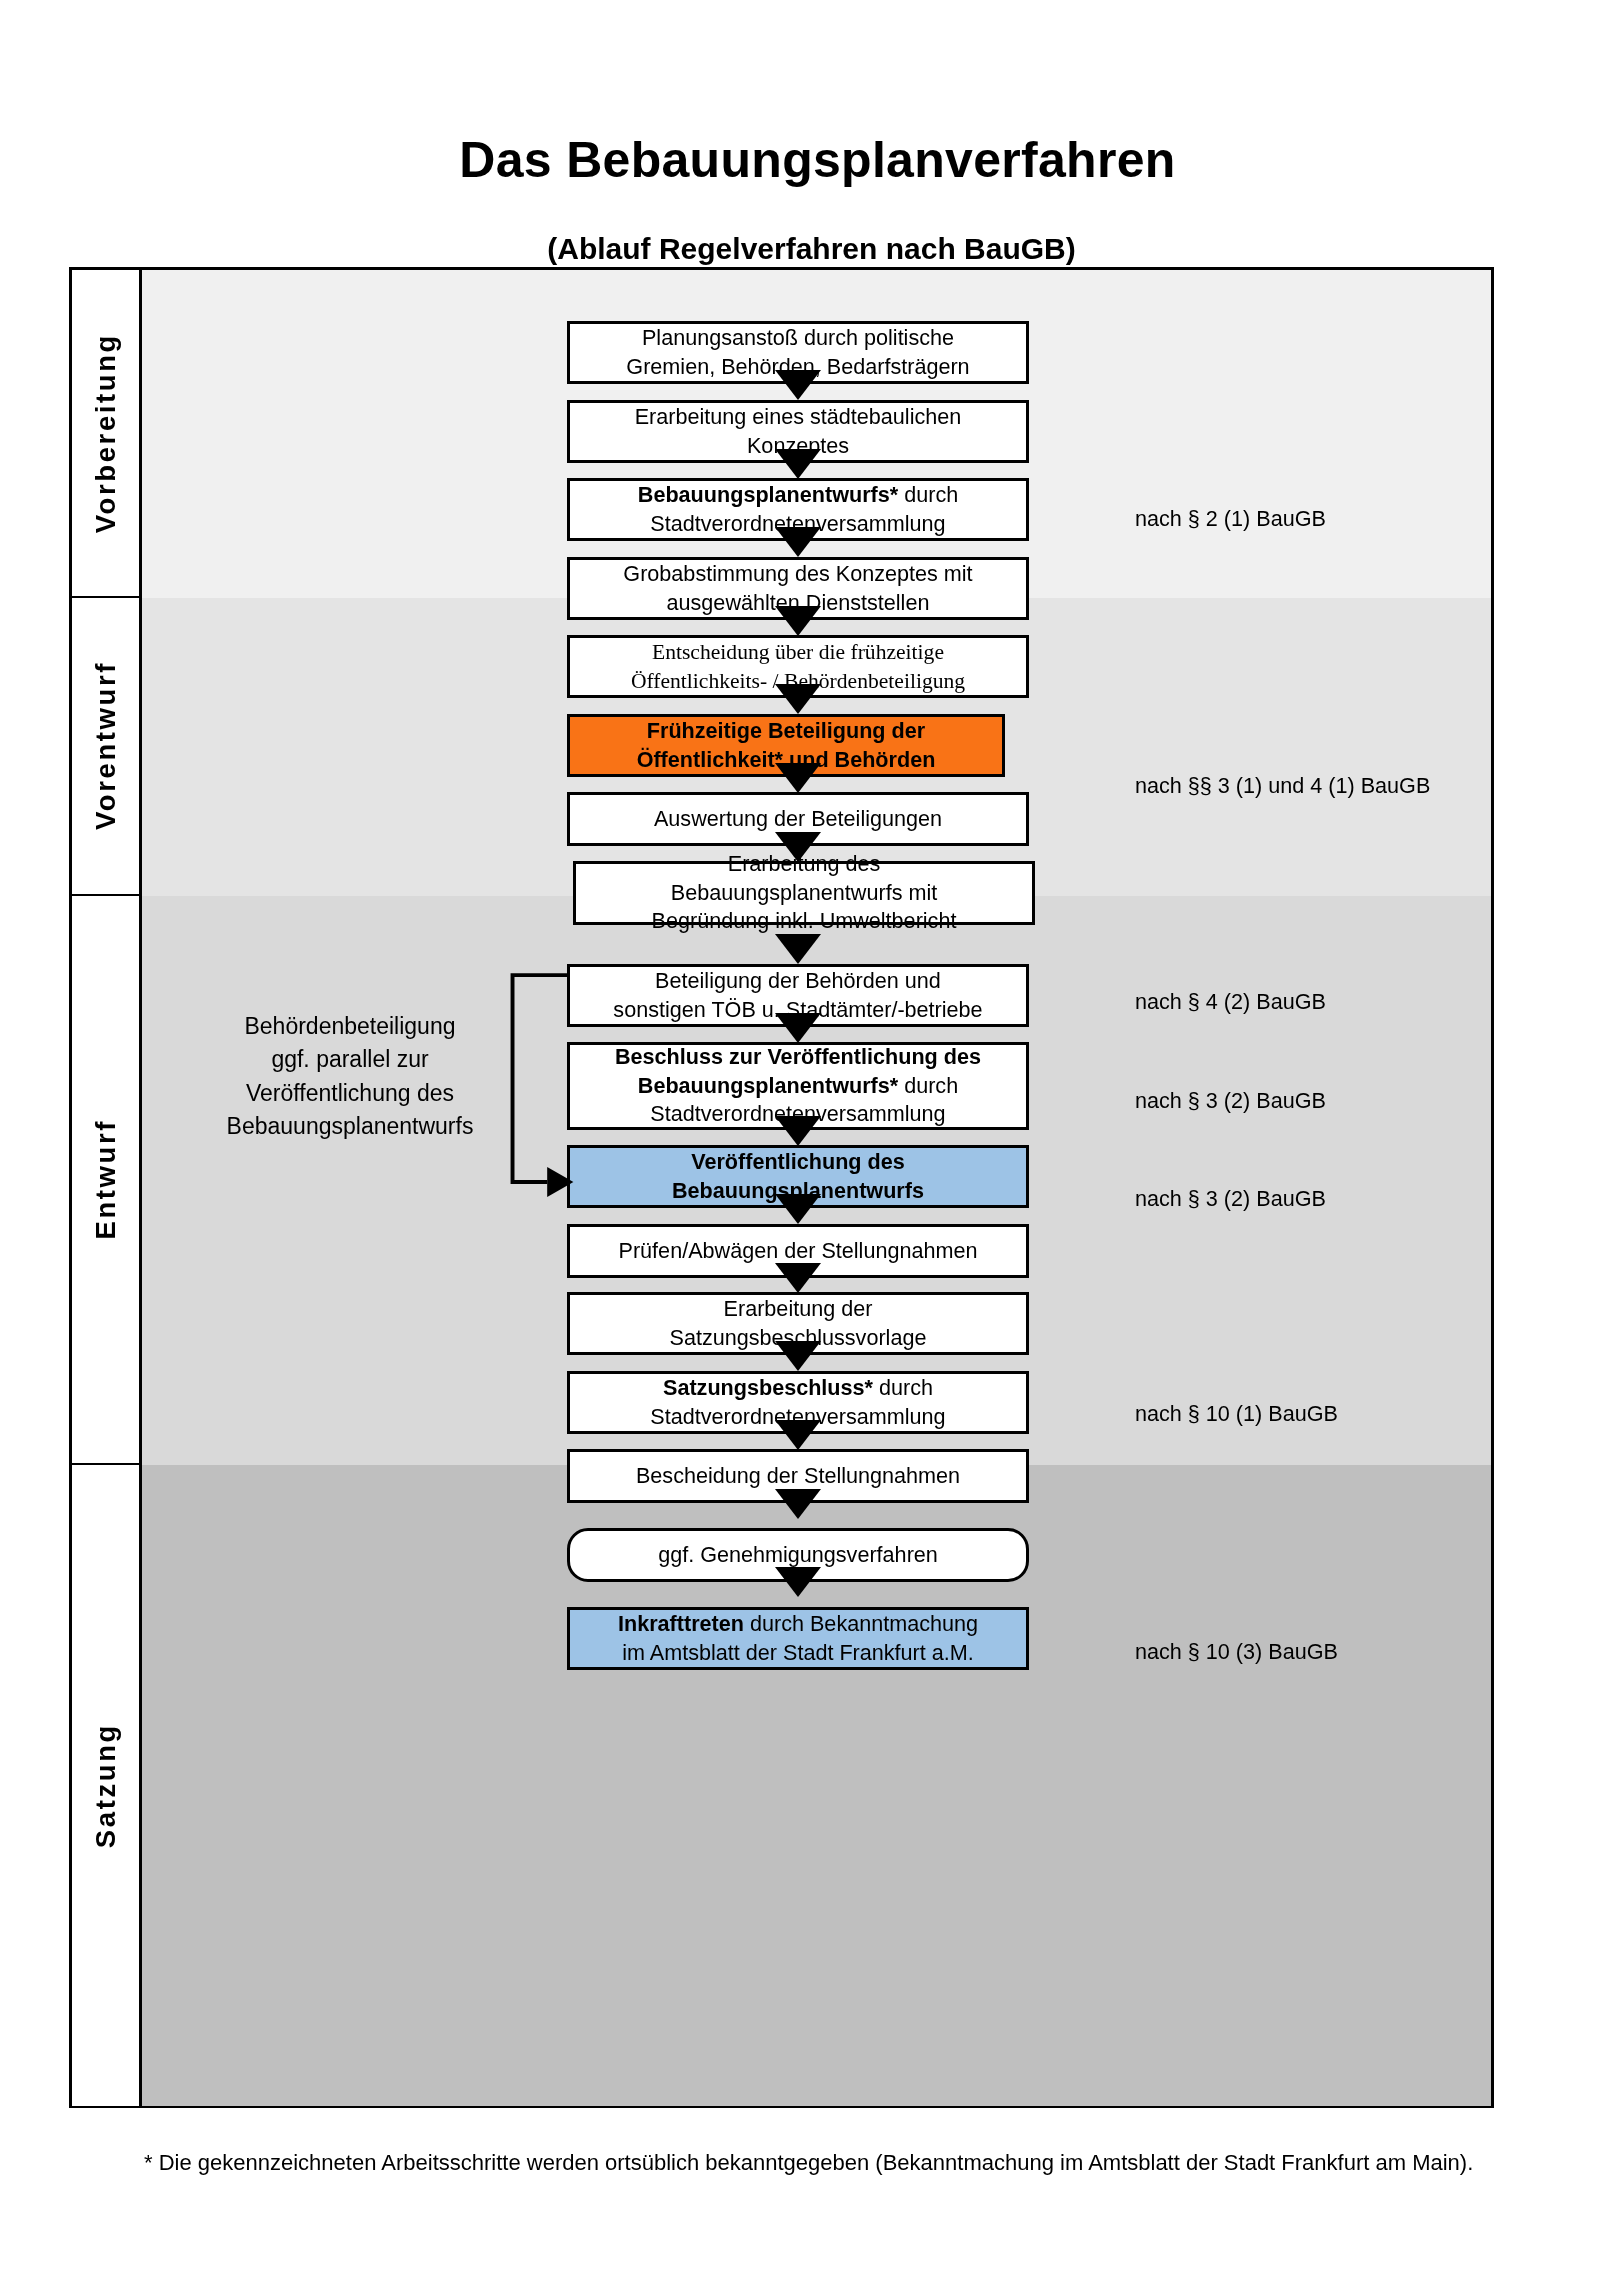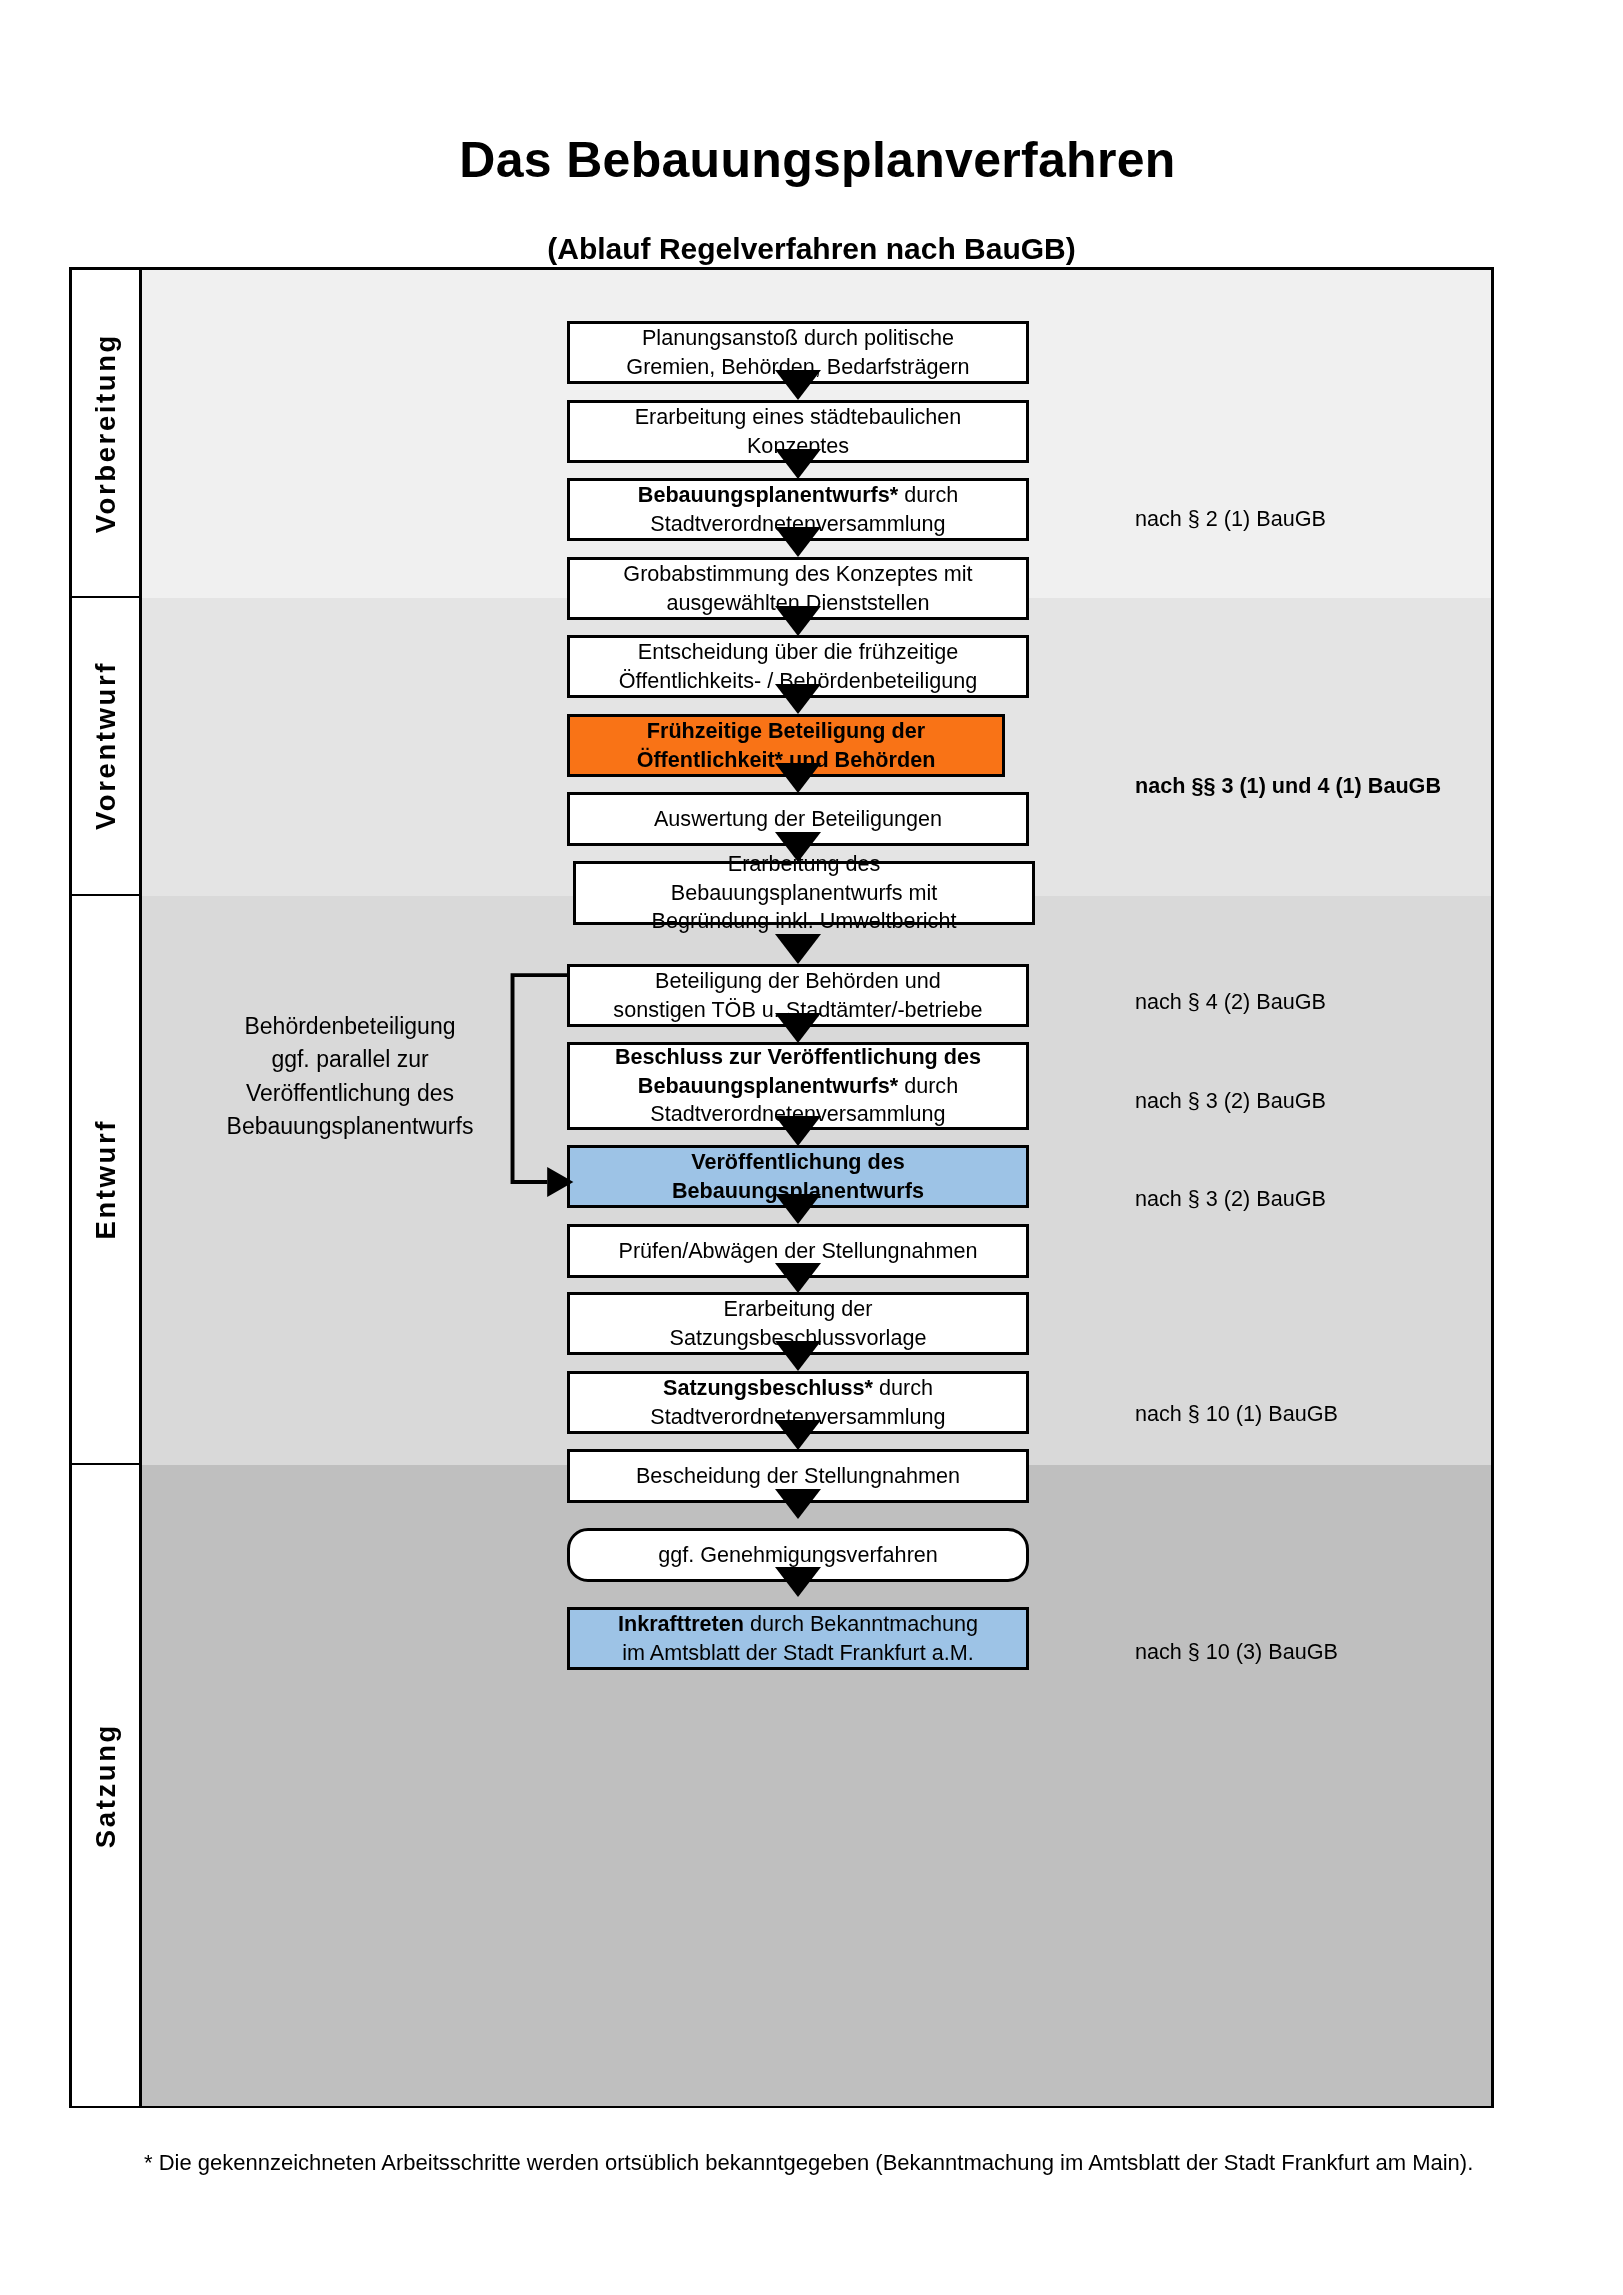--- a/index.html
+++ b/index.html
@@ -202,21 +202,21 @@
   <div class="flow-box" style="left:495px;top:208px;width:462px;height:63px;">
       <div><span class="b">Bebauungsplanentwurfs*</span> durch<br>Stadtverordnetenversammlung</div>
     </div>
   <div class="arrow-down" style="left:703px;top:257px;"></div>
 
   <div class="flow-box" style="left:495px;top:287px;width:462px;height:63px;">
       <div>Grobabstimmung des Konzeptes mit<br>ausgewählten Dienststellen</div>
     </div>
   <div class="arrow-down" style="left:703px;top:336px;"></div>
 
-  <div class="flow-box" style="left:495px;top:365px;width:462px;height:63px;">
+  <div class="flow-box" style="left:495px;top:365px;width:462px;height:63px;font-family:Liberation Serif, serif;">
       <div>Entscheidung über die frühzeitige<br>Öffentlichkeits- / Behördenbeteiligung</div>
     </div>
   <div class="arrow-down" style="left:703px;top:414px;"></div>
 
   <div class="flow-box blue" style="left: 495px; top: 444px; width: 438px; height: 63px; background: #f97316;">
       <div><span class="b">Frühzeitige Beteiligung der</span><br><span class="b">Öffentlichkeit* und Behörden</span></div>
     </div>
   <div class="arrow-down" style="left:703px;top:493px;"></div>
 
   <div class="flow-box" style="left:495px;top:522px;width:462px;height:54px;">
@@ -267,21 +267,21 @@
   <div class="flow-box" style="left:495px;top:1258px;width:462px;height:54px;border-radius:21px;">
       <div>ggf. Genehmigungsverfahren</div>
     </div>
   <div class="arrow-down" style="left:703px;top:1297px;"></div>
 
   <div class="flow-box blue" style="left: 495px; top: 1337px; width: 462px; height: 63px; background: rgb(157, 195, 230);">
       <div><span class="b">Inkrafttreten</span> durch Bekanntmachung<br>im Amtsblatt der Stadt Frankfurt a.M.</div>
     </div>
 
   <div class="legal-ref" style="left:1063px;top:236px;">nach § 2 (1) BauGB</div>
-  <div class="legal-ref" style="left:1063px;top:503px;font-weight:bold;">nach §§ 3 (1) und 4 (1) BauGB</div>
+  <div class="legal-ref" style="left:1063px;top:503px;">nach §§ 3 (1) und 4 (1) BauGB</div>
   <div class="legal-ref" style="left:1063px;top:719px;">nach § 4 (2) BauGB</div>
   <div class="legal-ref" style="left:1063px;top:818px;">nach § 3 (2) BauGB</div>
   <div class="legal-ref" style="left:1063px;top:916px;">nach § 3 (2) BauGB</div>
   <div class="legal-ref" style="left:1063px;top:1131px;">nach § 10 (1) BauGB</div>
   <div class="legal-ref" style="left:1063px;top:1369px;">nach § 10 (3) BauGB</div>
 
   <div id="side-note" style="left:124px;top:740px;width:308px;">Behördenbeteiligung<br>ggf. parallel zur<br>Veröffentlichung des<br>Bebauungsplanentwurfs</div>
 
   <svg id="loop-connector" viewBox="0 0 2177 2812" preserveAspectRatio="none">
     <path d="M 757 1077 L 673 1077 L 673 1393 L 726 1393" fill="none" stroke="#000000" stroke-width="6"></path>

